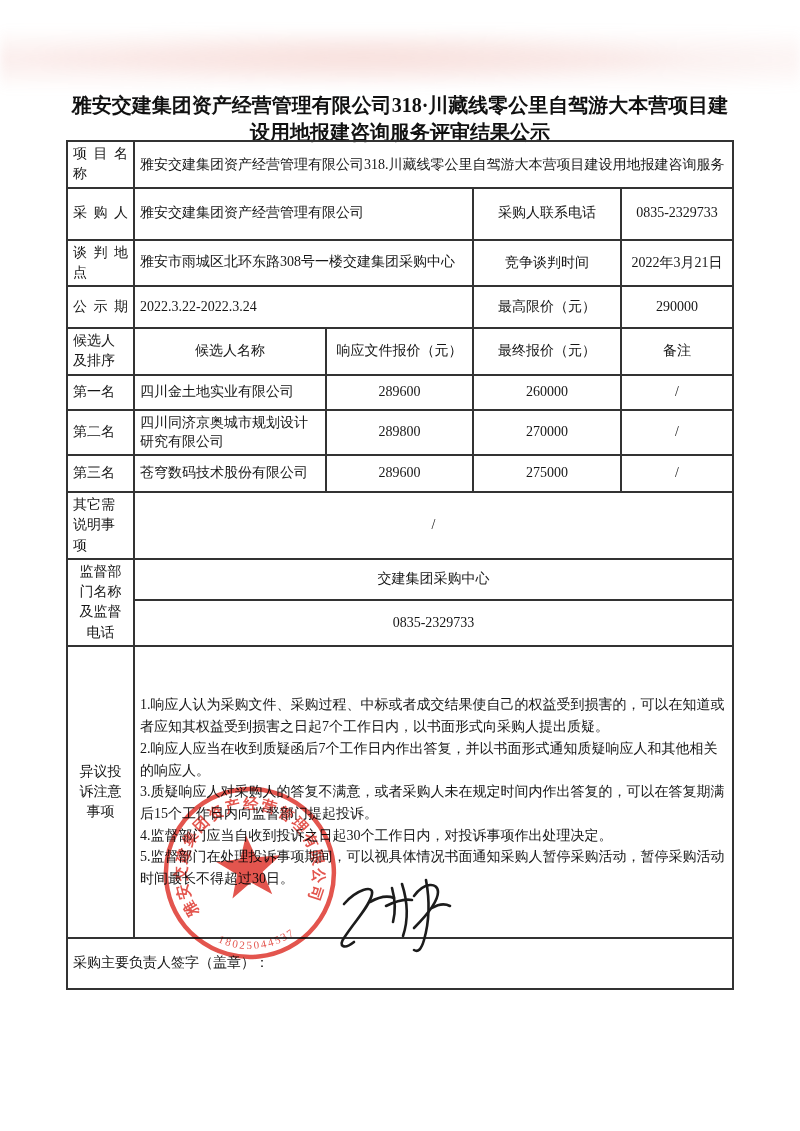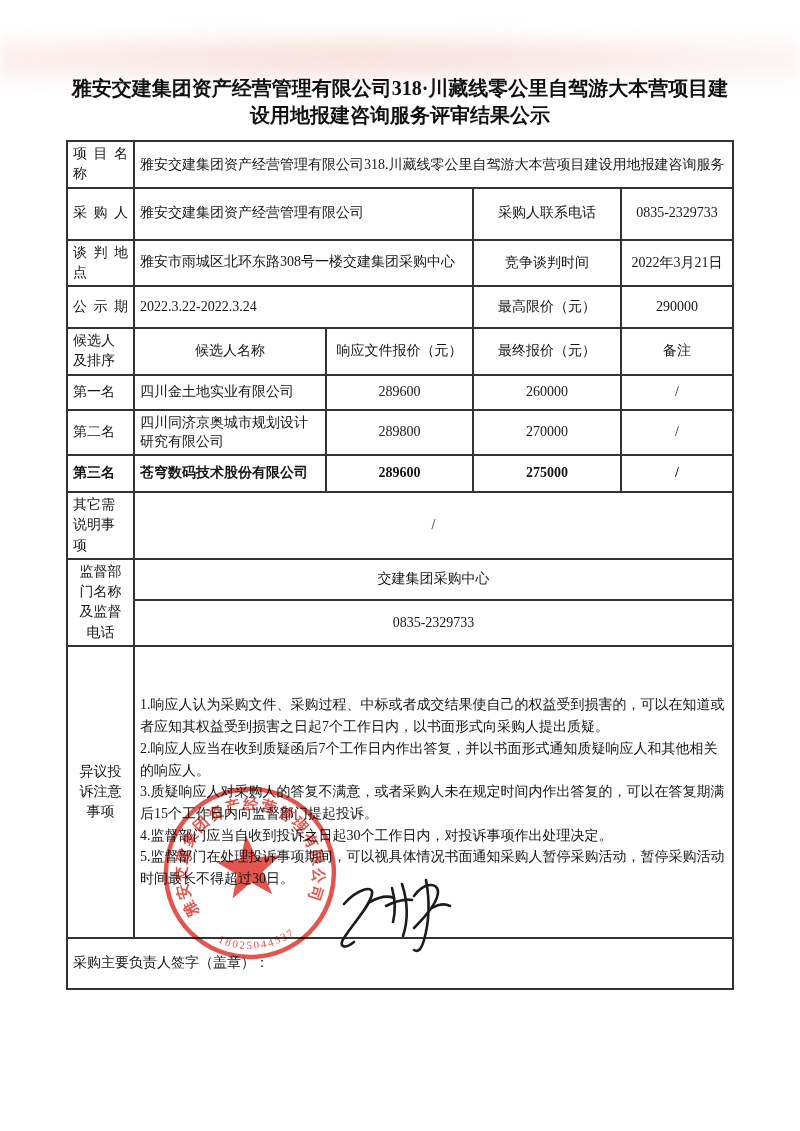--- a/index.html
+++ b/index.html
@@ -14,21 +14,21 @@
   .scan-artifact{
     position:absolute;left:0;top:28px;width:800px;height:70px;
     background:
       radial-gradient(ellipse at 12% 45%, rgba(226,120,110,0.14), transparent 60%),
       radial-gradient(ellipse at 45% 40%, rgba(226,130,110,0.10), transparent 55%),
       radial-gradient(ellipse at 75% 45%, rgba(220,120,110,0.12), transparent 60%);
     filter:blur(5px);
     pointer-events:none;
   }
   .title{
-    position:absolute;left:70px;top:75px;width:660px;
+    position:absolute;left:70px;top:92px;width:660px;
     margin:0;
     font-size:20px;font-weight:bold;
     text-align:center;line-height:1.35;
     color:#111;
   }
   table.doc{
     position:absolute;left:66px;top:140px;
     width:666px;
     border-collapse:collapse;
     table-layout:fixed;
@@ -42,21 +42,21 @@
     color:#161616;
     overflow:hidden;
   }
   td.lab{ text-align:left; padding:2px 4px; }
   td.spread{ text-align:justify; text-align-last:justify; }
   td.ctrlab{ text-align:center; }
   td.val{ text-align:left; padding:2px 7px; }
   td.ctr{ text-align:center; }
   tr.r1{height:44px;}  tr.r2{height:52px;}  tr.r3{height:42px;}
   tr.r4{height:42px;}  tr.r5{height:39px;}  tr.r6{height:35px;}
-  tr.r7{height:44px;}  tr.r8{height:37px;font-weight:bold;}  tr.r9{height:41px;padding-left:44px;}
+  tr.r7{height:44px;}  tr.r8{height:37px;}  tr.r9{height:41px;padding-left:44px;}
   tr.r10a{height:41px;} tr.r10b{height:45px;}
   tr.r11{height:292px;} tr.r12{height:51px;}
   td.noticecell{ vertical-align:middle; padding:8px 10px 8px 8px;margin-left:6px; }
   .notice-inner div{ line-height:1.55; }
   td.sigcell{ text-align:left; padding-left:8px; }
   .seal{
     position:absolute;left:160px;top:778px;width:180px;height:192px;
     opacity:0.82;
     mix-blend-mode:multiply;
     transform:rotate(-6deg);

